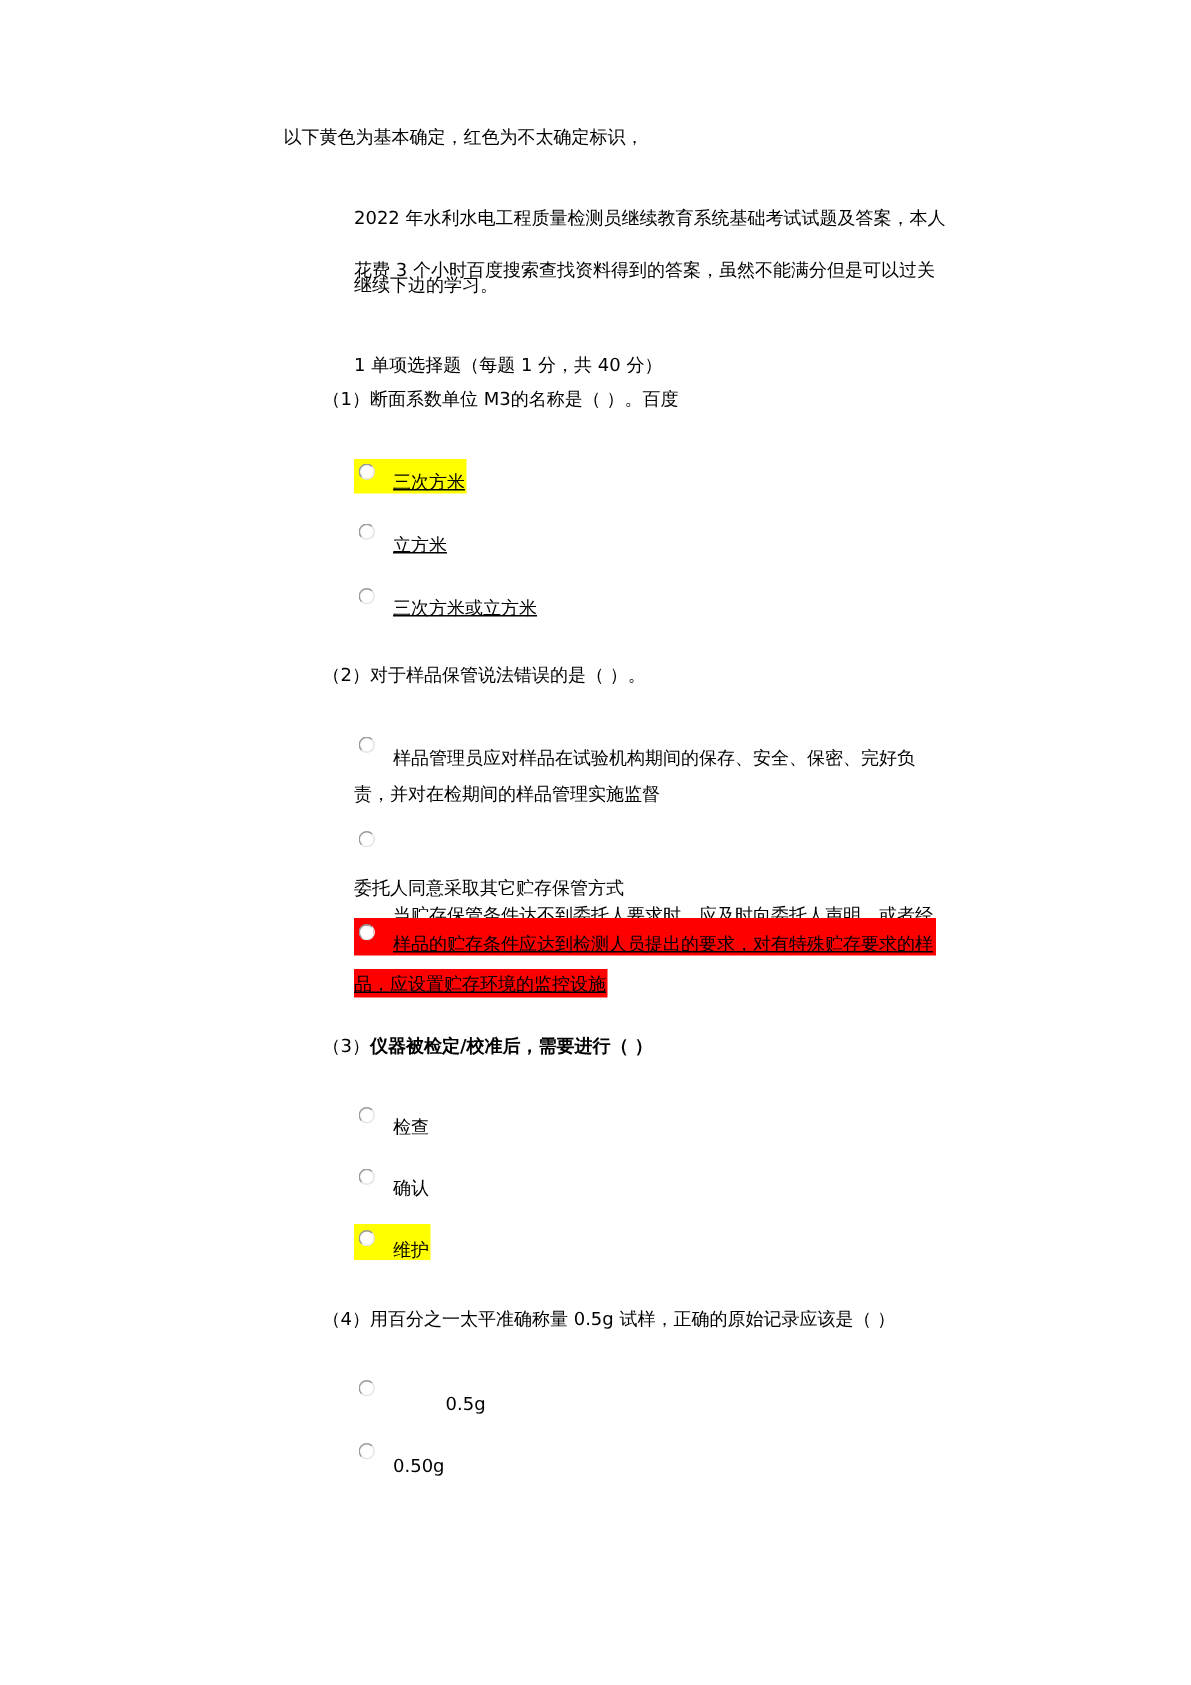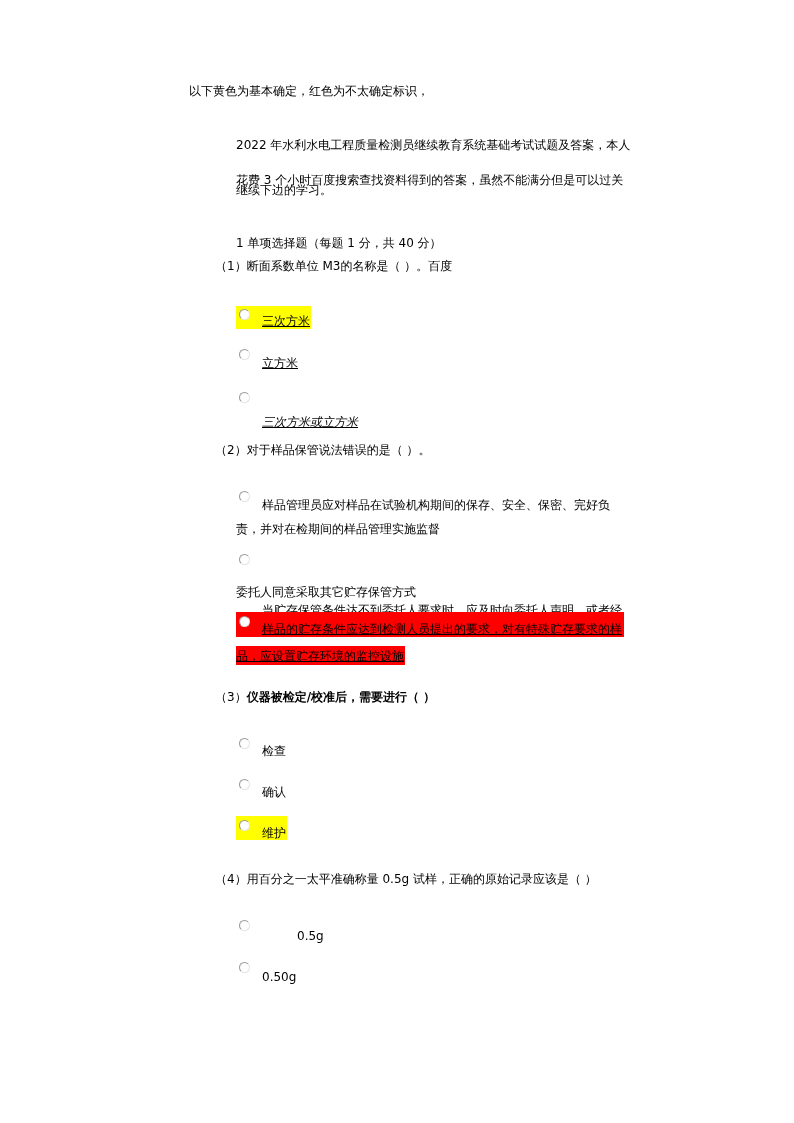--- a/index.html
+++ b/index.html
@@ -59,21 +59,21 @@
   </div>
 
   <div class="hl-yellow" style="left:236px; top:306px; width:75px; height:23px;"></div>
   <div class="radio" style="left:239px; top:309px;"></div>
   <div class="opt-label underline" style="left:262px; top:313px;">三次方米</div>
 
   <div class="radio" style="left:239px; top:349px;"></div>
   <div class="opt-label underline" style="left:262px; top:355px;">立方米</div>
 
   <div class="radio" style="left:239px; top:392px;"></div>
-  <div class="opt-label underline" style="left:262px; top:414px;font-style:italic;">三次方米或立方米</div>
+  <div class="opt-label underline" style="left:262px; top:397px;">三次方米或立方米</div>
 </div>
 
 <div>
   <div class="abs q-title" style="top:442px;">
     <span class="num">（2）</span><span class="txt">对于样品保管说法错误的是（  ）。</span>
   </div>
 
   <div class="radio" style="left:239px; top:491px;"></div>
   <div class="opt-label" style="left:262px; top:497px;">样品管理员应对样品在试验机构期间的保存、安全、保密、完好负</div>
   <div class="opt-label" style="left:236px; top:521px;">责，并对在检期间的样品管理实施监督</div>

